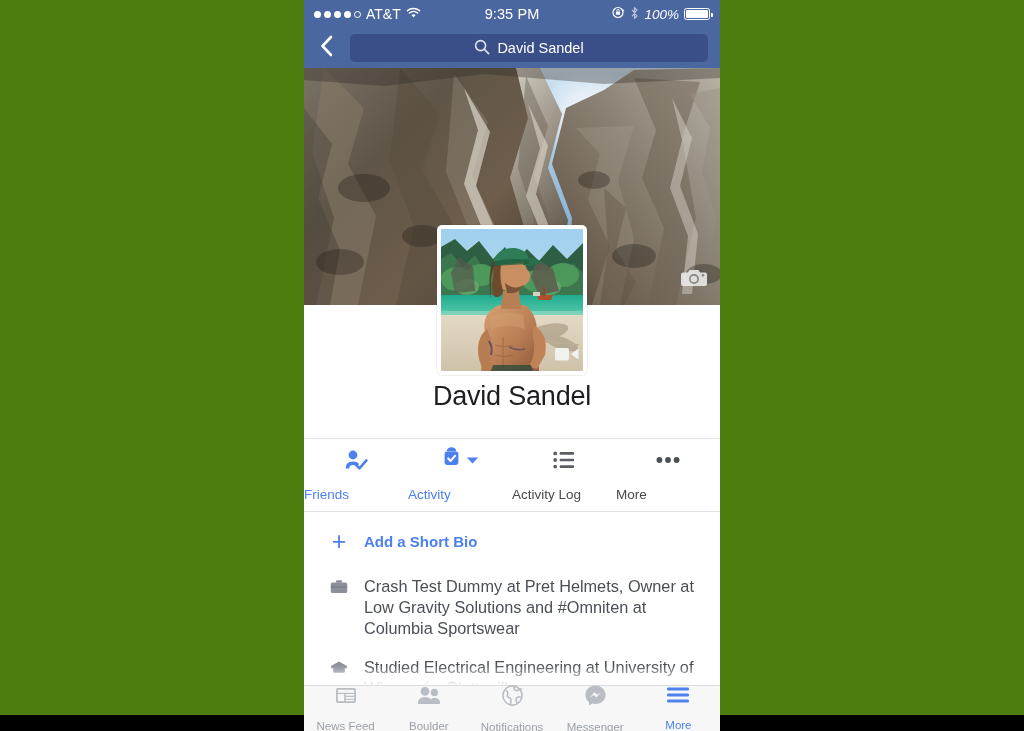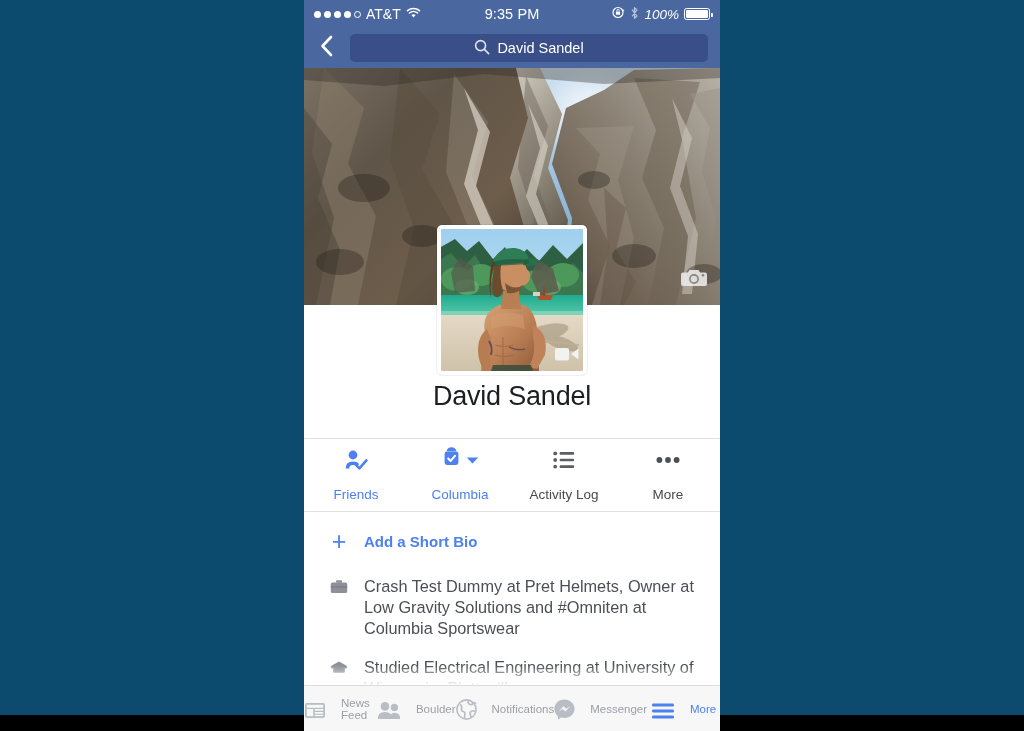--- a/index.html
+++ b/index.html
@@ -5,21 +5,21 @@
   * { box-sizing: border-box; margin: 0; padding: 0; }
   html, body {
     width: 1024px; height: 731px;
     background: #000;
     font-family: "Liberation Sans", sans-serif;
     overflow: hidden;
   }
   .stage {
     position: relative;
     width: 1024px; height: 715px;
-    background: #0c4a6e;
+    background: #4d7c0f;
   }
   .phone {
     position: absolute;
     left: 304px; top: 0;
     width: 416px; height: 731px;
     background: #ffffff;
     overflow: hidden;
   }
 
   
@@ -129,21 +129,21 @@
   
   .sep { height: 1px; background: #e0e2e6; }
   .actionrow {
     display: flex;
     background: #ffffff;
     height: 72px;
     align-items: center;
   }
   .act {
     flex: 1;
-    display: flex; flex-direction: column; align-items: center; justify-content: center;
+    display: flex; flex-direction: column; justify-content: center;
     gap: 16px;
     cursor: pointer;
     height: 100%;
   }
   .act .lbl { font-size: 13.5px; color: #4a4a4a; }
   .act.blue .lbl { color: #4d81f0; }
   .act .ico { height: 22px; display: flex; align-items: center; justify-content: center; }
   .act-wrap { position: relative; display: flex; align-items: center; gap: 5px; }
 
   
@@ -171,21 +171,21 @@
     position: absolute;
     left: 0; right: 0; bottom: 0;
     height: 46px;
     background: #f7f7f7;
     border-top: 1px solid #dcdcdc;
     display: flex;
     align-items: center;
   }
   .tab {
     flex: 1;
-    display: flex; flex-direction: row; align-items: center; justify-content: center;
+    display: flex; flex-direction: column; align-items: center; justify-content: center;
     gap: 15px;
     cursor: pointer;
     height: 100%;
   }
   .tab .ico { height: 22px; display: flex; align-items: flex-end; justify-content: center; }
   .tab .lbl { font-size: 11.5px; color: #9ba0a6; }
   .tab.active .lbl { color: #4d81f0; }
   .fadeout {
     position: absolute; left: 0; right: 0; bottom: 46px; height: 20px;
     background: linear-gradient(to bottom, rgba(255,255,255,0), rgba(255,255,255,.95));
@@ -470,21 +470,21 @@
               <rect x="2.6" y="4.4" width="13.8" height="13.6" rx="2.4" fill="#4d81f0"></rect>
               <path d="M6.2 11.4 L8.6 13.9 L13 8.9" fill="none" stroke="#ffffff" stroke-width="2.1" stroke-linecap="round" stroke-linejoin="round"></path>
             </svg>
           </span>
           <span>
             <svg width="13" height="9" viewBox="0 0 13 9">
               <path d="M0.8 1.4 L6.5 7.6 L12.2 1.4 Z" fill="#4d81f0"></path>
             </svg>
           </span>
         </span>
-        <span class="lbl">Columbia</span>
+        <span class="lbl">Activity</span>
       </div>
 
       <div class="act">
         <span class="ico">
           <svg width="22" height="18" viewBox="0 0 22 18">
             <g fill="#5a5e63">
               <circle cx="2.2" cy="2.4" r="1.9"></circle>
                 <rect x="6.6" y="1.1" width="14.6" height="2.6" rx="1.2"></rect>
               <circle cx="2.2" cy="9" r="1.9"></circle>
                 <rect x="6.6" y="7.7" width="14.6" height="2.6" rx="1.2"></rect>

